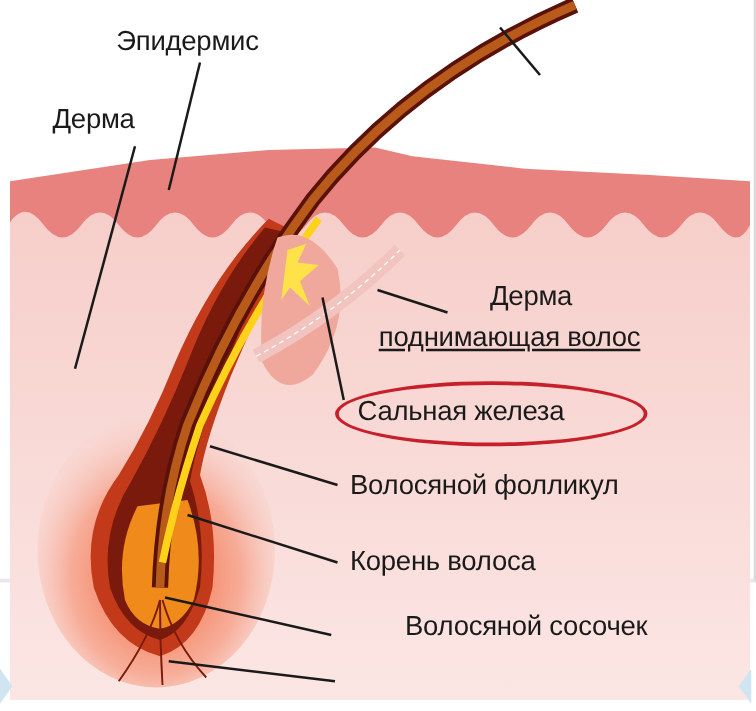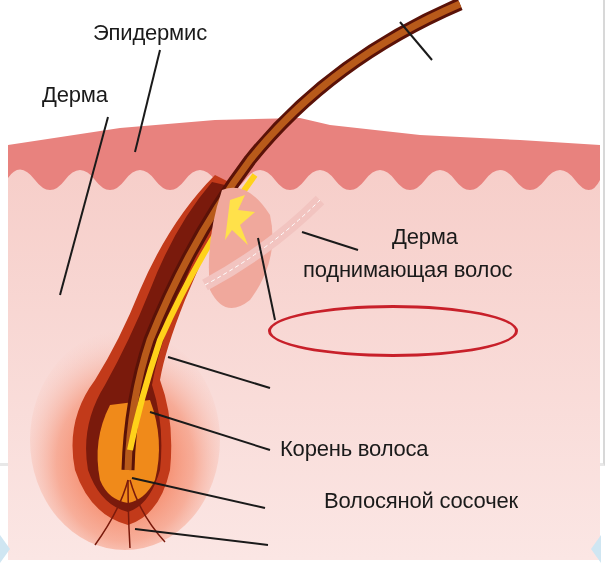--- a/index.html
+++ b/index.html
@@ -60,22 +60,24 @@
       <line x1="168" y1="357" x2="270" y2="388"></line>
       <line x1="150" y1="412" x2="270" y2="450"></line>
       <line x1="132" y1="478" x2="265" y2="508"></line>
       <line x1="135" y1="529" x2="268" y2="545"></line>
     </g>
   </svg>
 
   <span class="lbl" style="left:93px;top:22px;">Эпидермис</span>
   <span class="lbl" style="left:42px;top:84px;">Дерма</span>
   <span class="lbl" style="left:392px;top:226px;">Дерма</span>
-  <span class="lbl" style="left:303px;top:259px;">поднимающая волос</span>
+  <span class="lbl" style="left:303px;top:259px;text-decoration:underline;">поднимающая волос</span>
 
   <div style="position:absolute;left:268px;top:305px;width:250px;height:52px;border:3px solid #c8202a;border-radius:50%;box-sizing:border-box;"></div>
+  <span class="lbl" style="left:286px;top:318px;">Сальная железа</span>
 
+  <span class="lbl" style="left:280px;top:377px;">Волосяной фолликул</span>
   <span class="lbl" style="left:280px;top:438px;">Корень волоса</span>
   <span class="lbl" style="left:280px;top:490px;margin-left:44px;">Волосяной сосочек</span>
 
   <span style="position:absolute;left:0;top:535px;width:0;height:0;border-top:14px solid transparent;border-bottom:14px solid transparent;border-left:10px solid #cfe6f2;"></span>
   <span style="position:absolute;right:2px;top:535px;width:0;height:0;border-top:14px solid transparent;border-bottom:14px solid transparent;border-right:10px solid #cfe6f2;"></span>
 </div>
 
 </body></html>

